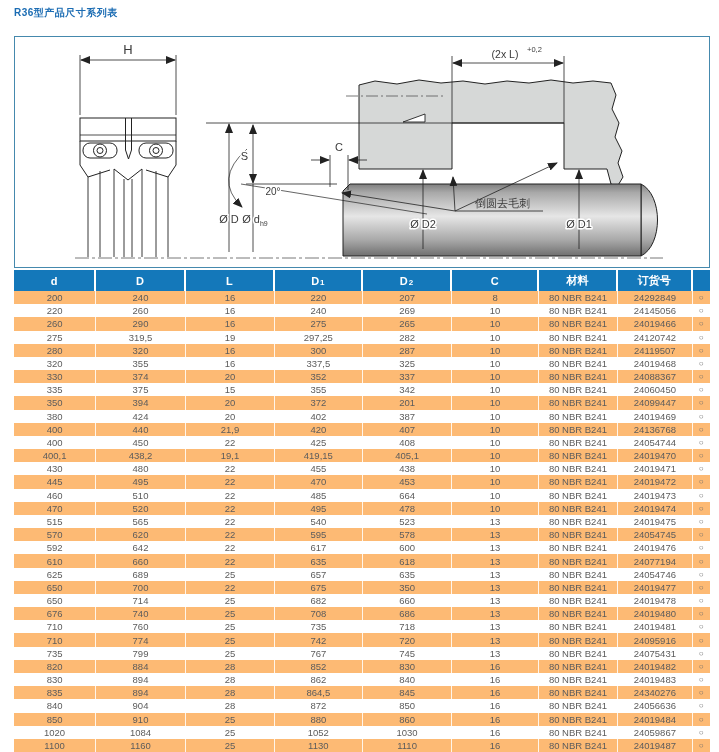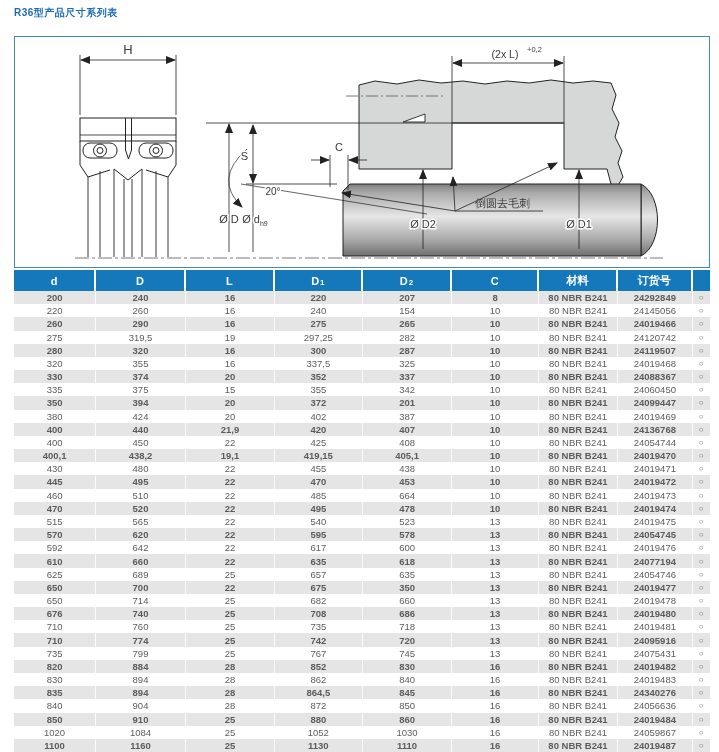--- a/index.html
+++ b/index.html
@@ -15,21 +15,21 @@
   svg text.nostroke{stroke:none;}
   
   .size-table{position:absolute;left:14px;top:270px;width:696px;height:482px;}
   .thead{display:flex;height:21px;background:#1478ba;}
   .th{display:flex;align-items:center;justify-content:center;color:#fff;
       font-size:11px;font-weight:bold;border-right:2px solid #fff;box-sizing:border-box;}
   .th:last-child{border-right:none;}
   .th sub{font-size:8px;font-weight:bold;margin-left:1px;transform:translateY(2px);}
   .tbody{display:flex;flex-direction:column;height:461px;}
   .tr{display:flex;flex:1;}
-  .tr.odd{background:#e5e5e5;font-weight:bold;}
+  .tr.odd{background:#fdba74;}
   .tr.even{background:#ffffff;}
   .td{display:flex;align-items:center;justify-content:center;font-size:9.5px;
       color:#5c5c5c;border-right:1px solid rgba(255,255,255,.85);box-sizing:border-box;
       white-space:nowrap;overflow:hidden;}
   .td:last-child{border-right:none;font-size:8px;color:#6a6a6a;}
   
   .th:nth-child(1),.td:nth-child(1){width:11.8%;}
   .th:nth-child(2),.td:nth-child(2){width:12.9%;}
   .th:nth-child(3),.td:nth-child(3){width:12.8%;}
   .th:nth-child(4),.td:nth-child(4){width:12.6%;}
@@ -188,21 +188,21 @@
           <div class="td">8</div>
           <div class="td">80 NBR B241</div>
           <div class="td">24292849</div>
           <div class="td">○</div>
         </div>
         <div class="tr even">
           <div class="td">220</div>
           <div class="td">260</div>
           <div class="td">16</div>
           <div class="td">240</div>
-          <div class="td">154</div>
+          <div class="td">269</div>
           <div class="td">10</div>
           <div class="td">80 NBR B241</div>
           <div class="td">24145056</div>
           <div class="td">○</div>
         </div>
         <div class="tr odd">
           <div class="td">260</div>
           <div class="td">290</div>
           <div class="td">16</div>
           <div class="td">275</div>

